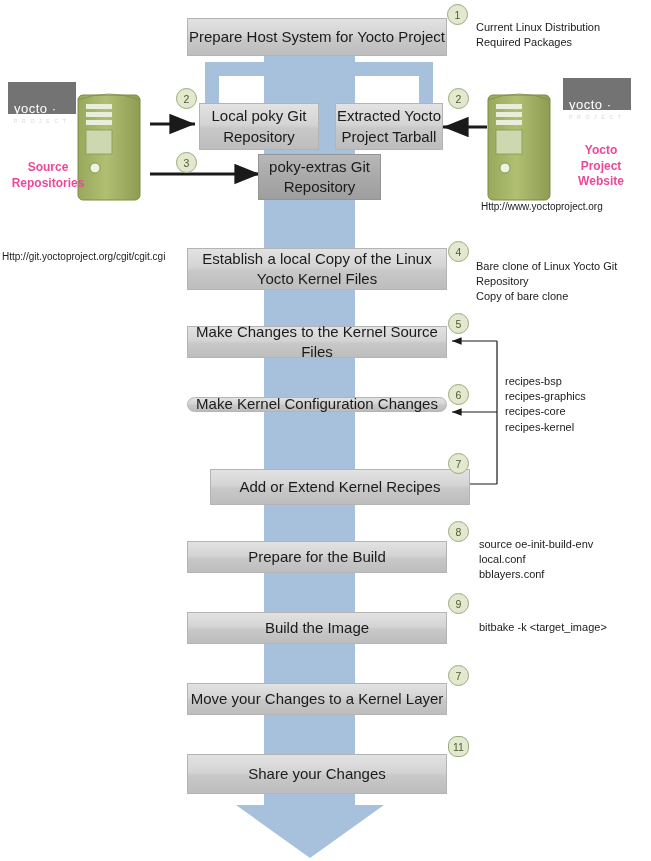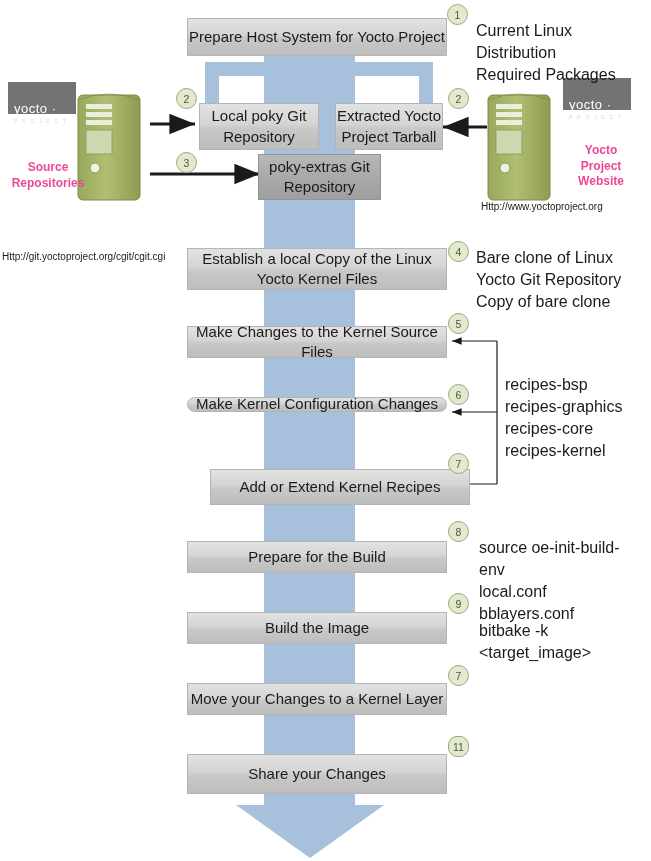--- a/index.html
+++ b/index.html
@@ -52,21 +52,21 @@
     font-size: 10.5px;
     display: flex;
     align-items: center;
     justify-content: center;
     box-sizing: border-box;
   }
 
   
   .note {
     position: absolute;
-    font-size: 16px;
+    font-size: 11px;
     color: #1b1b1b;
     line-height: 1.38;
     white-space: pre-line;
   }
   .note.small { font-size: 10px; }
 
   .label-bold {
     position: absolute;
     font-size: 12px;
     font-weight: bold;
@@ -270,21 +270,21 @@
 Repositories</div>
 
 <div class="label-bold" style="left:563px; top:143px; width:76px;">Yocto
 Project
 Website</div>
 
 <div class="note small" style="left:481px; top:200px; width:170px;">Http://www.yoctoproject.org</div>
 
 <div class="note small" style="left:2px; top:250px; width:180px;">Http://git.yoctoproject.org/cgit/cgit.cgi</div>
 
-<div class="note" style="left:476px; top:247px; width:175px;">Bare clone of Linux Yocto Git Repository
+<div class="note" style="left:476px; top:259px; width:175px;">Bare clone of Linux Yocto Git Repository
 Copy of bare clone</div>
 
 <div class="note" style="left:505px; top:374px; width:140px;">recipes-bsp
 recipes-graphics
 recipes-core
 recipes-kernel</div>
 
 <div class="note" style="left:479px; top:537px; width:160px;">source oe-init-build-env
 local.conf
 bblayers.conf</div>

